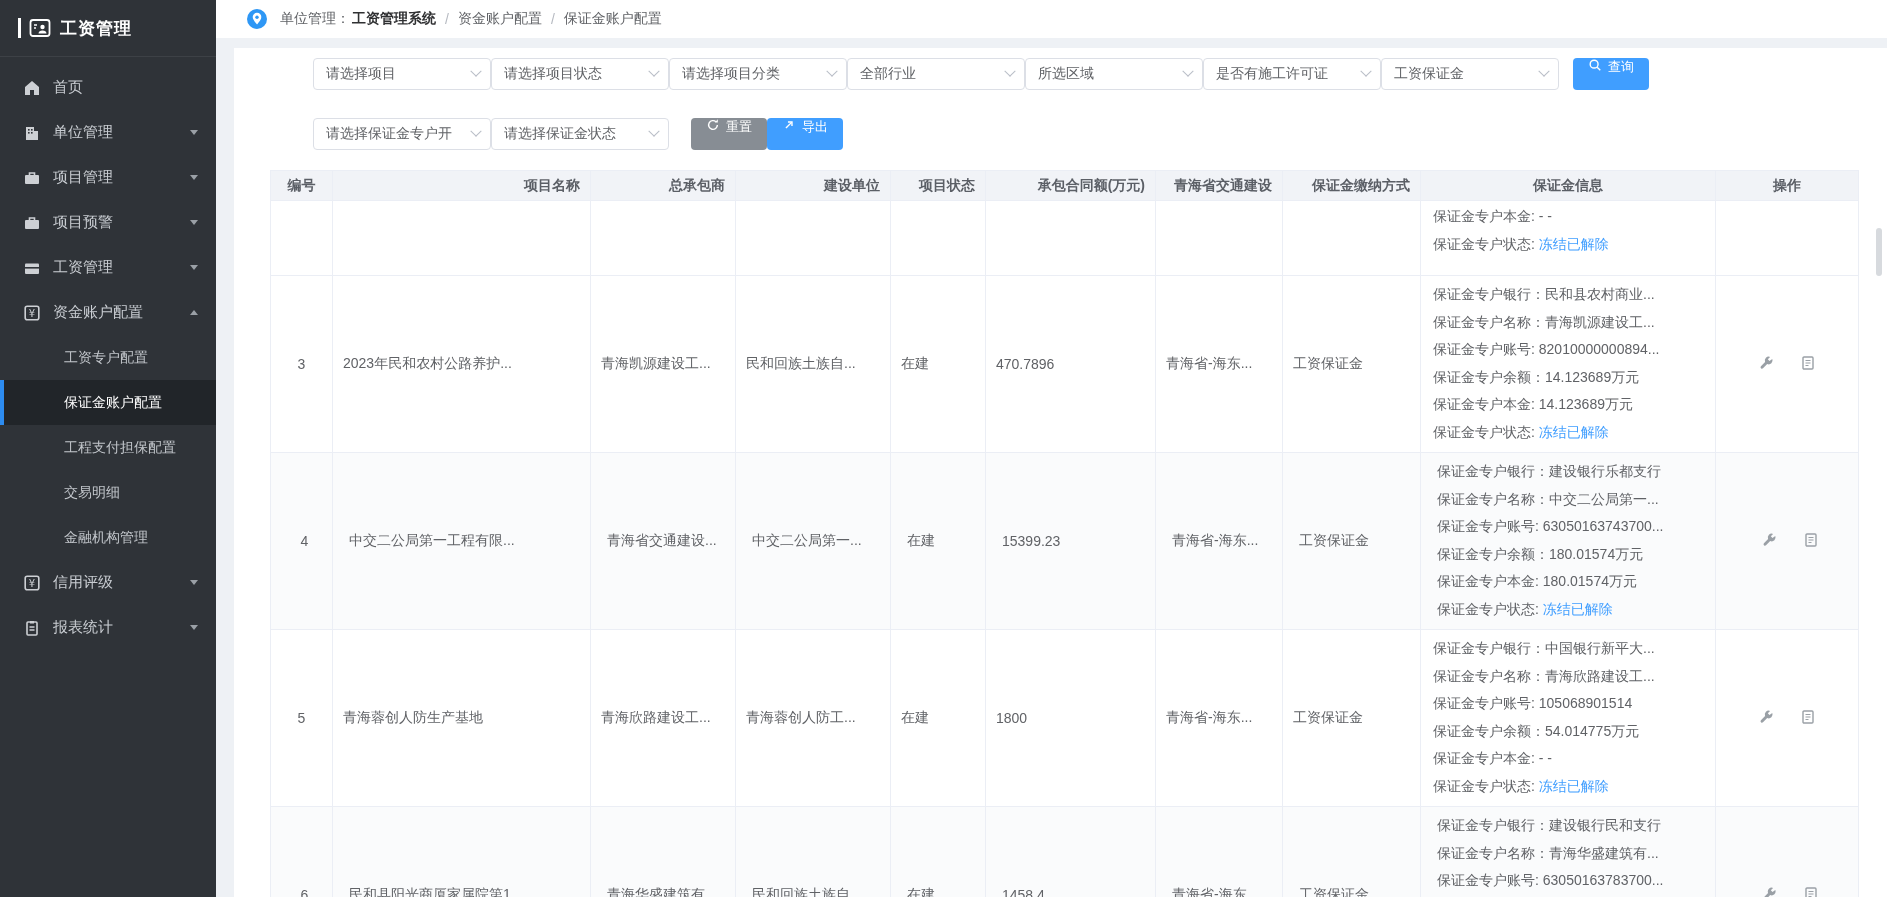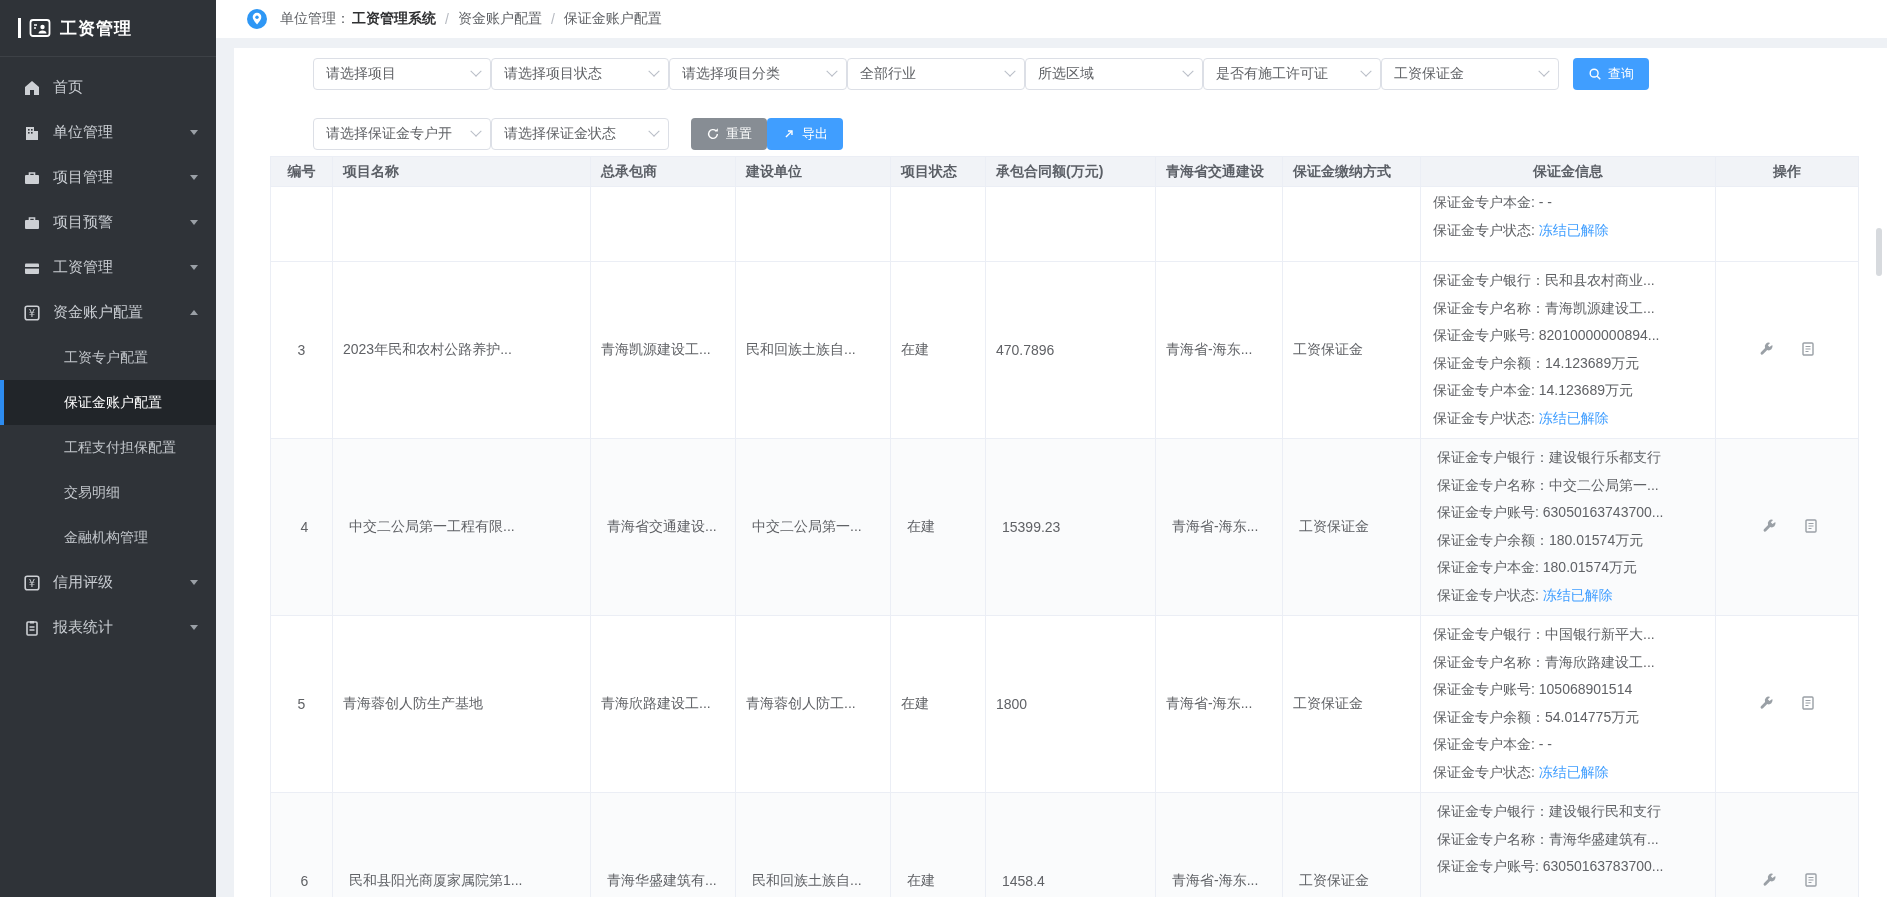--- a/index.html
+++ b/index.html
@@ -41,33 +41,33 @@
   
   .frow { position:absolute; left:36px; display:flex; align-items:center;margin-left:43px; }
   .frow1 { top:10px; }
   .frow2 { top:70px; }
   .select { width:178px; height:32px; border:1px solid #dcdfe6; border-radius:4px; background:#fff;
             display:flex; align-items:center; padding:0 10px 0 12px; cursor:pointer; }
   .sel-text { flex:1; font-size:14px; color:#606266; white-space:nowrap; overflow:hidden; }
   .chev { width:8px; height:8px; border-right:1.5px solid #b9bec7; border-bottom:1.5px solid #b9bec7;
           transform:rotate(45deg) translate(-2px,-2px); flex:0 0 auto; }
   .btn { height:32px; border:none; border-radius:4px; color:#fff; font-size:13px;
-         display:inline-flex; align-items:center; justify-content:center; gap:6px;
+         display:inline-flex; justify-content:center; gap:6px;
          padding:0 15px; cursor:pointer; font-family:inherit; }
   .btn-blue { background:#409eff; }
   .btn-grey { background:#878d94; }
   .btn-search { margin-left:14px; }
   .btn-reset { margin-left:22px; }
 
   
-  .table-wrap { position:absolute; left:36px; top:108px; width:1590px; bottom:0; overflow:hidden; }
+  .table-wrap { position:absolute; left:36px; top:122px; width:1590px; bottom:0; overflow:hidden; }
   table { border-collapse:collapse; table-layout:fixed; width:1588px; font-size:14px; color:#606266; }
   th, td { border:1px solid #ebeef5; padding:0 10px; }
   thead tr { height:30px; background:#f1f3f7; }
-  th { font-weight:bold; color:#5b5f66; text-align:left; white-space:nowrap; overflow:hidden; }
+  th { font-weight:bold; color:#5b5f66; text-align:right; white-space:nowrap; overflow:hidden; }
   th.center { text-align:center; }
   tbody td { vertical-align:middle; white-space:nowrap; overflow:hidden; background-clip:padding-box; }
   tr.partial { height:75px; }
   tr.full { height:177px; }
   tr.stripe td { background-color:#fafbfc;padding-left:16px; }
   td.c-no { text-align:center; }
   td.col-info { vertical-align:top; padding:5px 12px; }
   tr.partial td.col-info { padding-top:2px; }
   .il { line-height:27.5px; white-space:nowrap; overflow:hidden; }
   .lnk { color:#409eff; text-decoration:none; cursor:pointer; }

